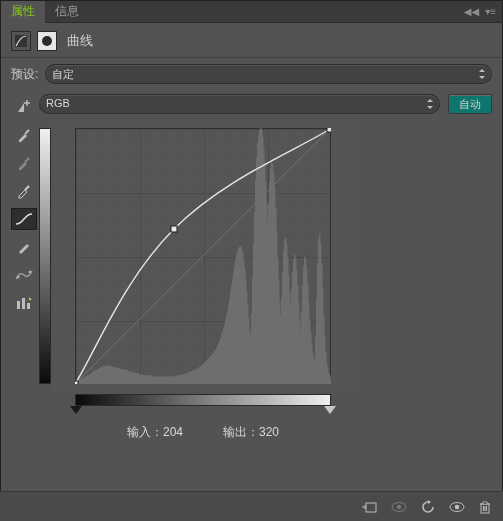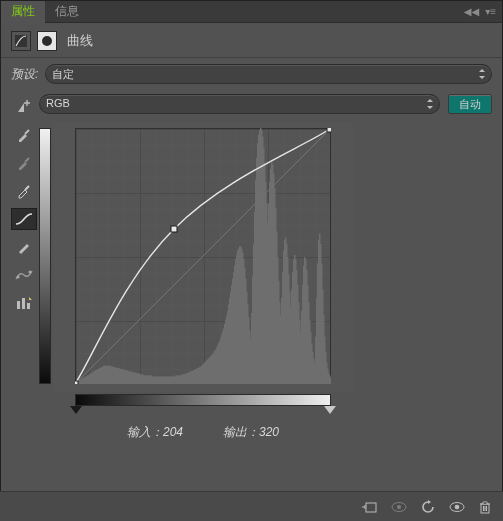--- a/index.html
+++ b/index.html
@@ -46,21 +46,21 @@
     border: 1px solid #2a2a2a;
     display: flex; align-items: center; justify-content: center;
     background: #555;
   }
   .title-text { font-size: 13px; color: #d0d0d0; margin-left: 4px;}
   .preset-row {
     display: flex; align-items: center;
     padding: 6px 10px;
     gap: 6px;
   }
-  .preset-label { width: 28px; font-size: 12px; color: #c8c8c8; font-style: italic;}
+  .preset-label { width: 28px; font-size: 12px; color: #c8c8c8;}
   .dropdown {
     flex: 1;
     height: 20px;
     background: #424242;
     border: 1px solid #303030;
     border-top-color: #2a2a2a;
     border-radius: 10px;
     padding: 2px 18px 2px 6px;
     color: #d8d8d8;
     font-size: 11px;
@@ -181,21 +181,20 @@
     position: absolute; top: 11px; width: 0; height: 0;
     border-left: 6px solid transparent;
     border-right: 6px solid transparent;
   }
   .tri-left { left: -6px; border-top: 8px solid #1a1a1a; }
   .tri-right { right: -6px; border-top: 8px solid #c8c8c8; }
   .io-row {
     display: flex; gap: 40px; justify-content: center;
     margin-top: 18px; font-size: 12px; color: #d8d8d8;
     width:300px;
-    font-style:italic;
   }
   .toolbar-bottom {
     position: absolute;
     left:0; right:0; bottom:0;
     height: 30px;
     background: #4a4a4a;
     border-top: 1px solid #383838;
     display: flex; align-items: center; justify-content: flex-end;
     gap: 14px; padding-right: 12px;
     color: #b0b0b0;

